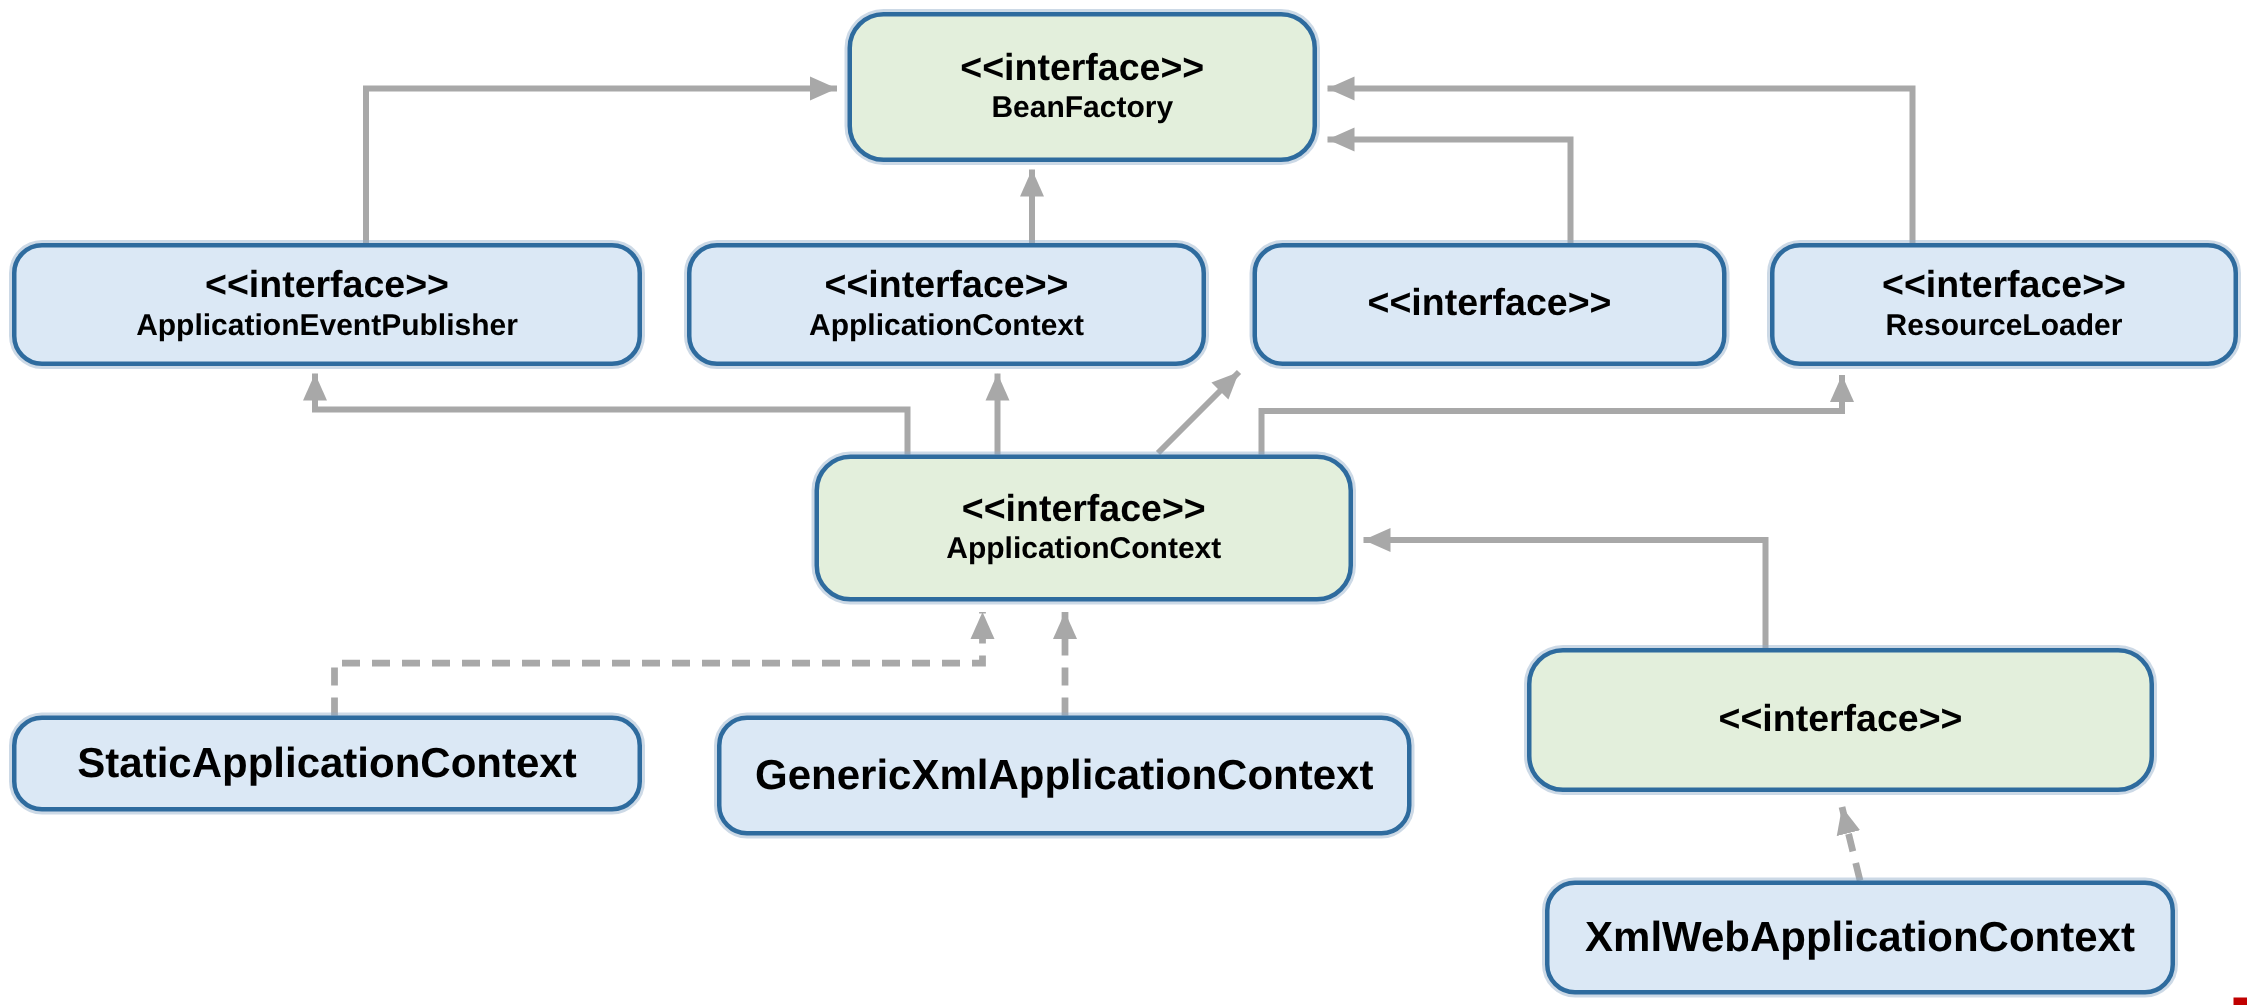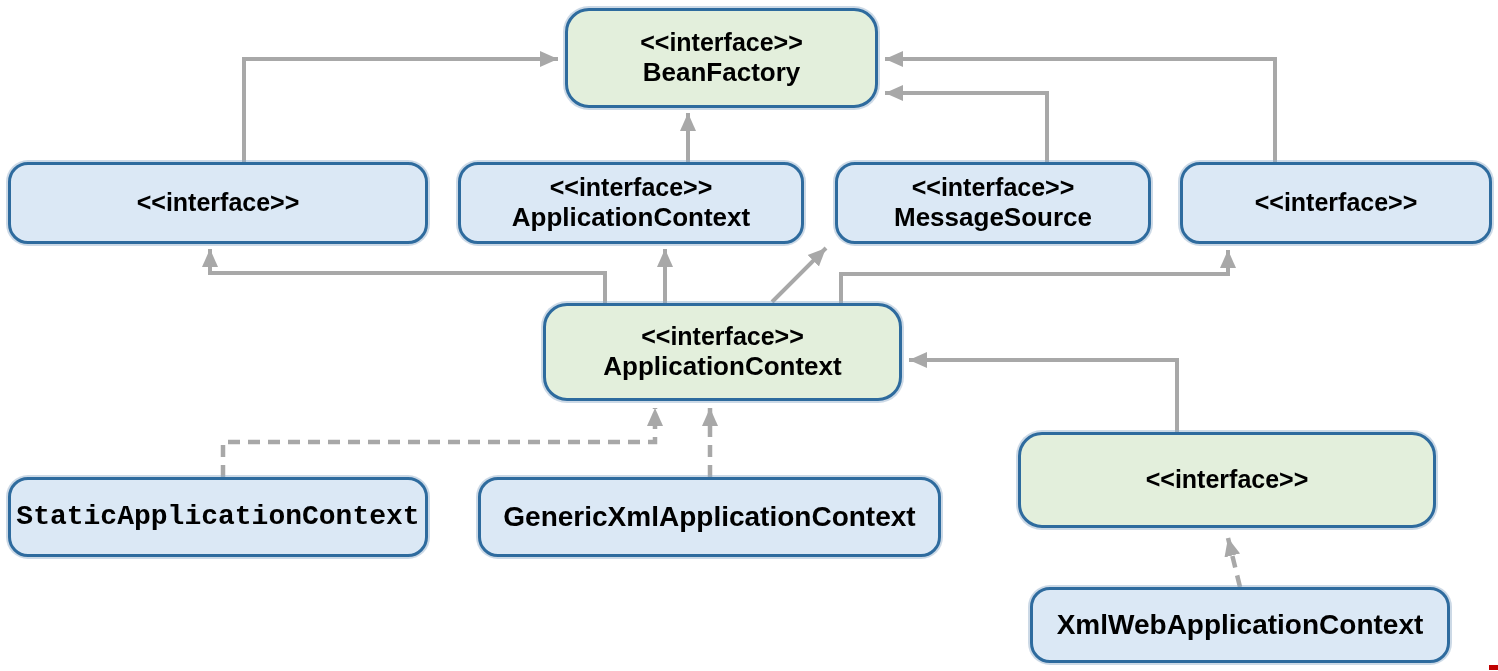--- a/index.html
+++ b/index.html
@@ -20,21 +20,21 @@
     align-items:center;justify-content:center;
     text-align:center;
     color:#000;
     font-weight:bold;
     line-height:1.18;
     box-shadow:0 0 0 2px rgba(141,170,199,0.45);
   }
   .green{background:#e3efdc;}
   .blue{background:#dbe8f5;}
   .stereotype{font-size:25px;}
-  .cname{font-size:26px;}
+  .cname{font-size:20px;}
   .single .cname{font-size:28px;}
   .artifact{
     position:absolute;left:1489px;top:665px;width:9px;height:5px;
     background:#c00000;
   }
 </style>
 </head>
 <body>
 
 <div id="canvas">
@@ -63,46 +63,47 @@
     <path d="M 1240 587 L 1228 538" fill="none" stroke="#a8a8a8" stroke-width="4.5" stroke-dasharray="12 8" marker-end="url(#arrow)"></path>
   </svg>
 
   <div class="node green" style="left:565px;top:8px;width:313px;height:100px;border-radius:24px;">
     <span class="stereotype">&lt;&lt;interface&gt;&gt;</span>
     <span class="cname">BeanFactory</span>
   </div>
 
   <div class="node blue" style="left:8px;top:162px;width:420px;height:82px;">
     <span class="stereotype">&lt;&lt;interface&gt;&gt;</span>
+    <span class="cname">ApplicationEventPublisher</span>
   </div>
 
   <div class="node blue" style="left:458px;top:162px;width:346px;height:82px;">
     <span class="stereotype">&lt;&lt;interface&gt;&gt;</span>
     <span class="cname">ApplicationContext</span>
   </div>
 
   <div class="node blue" style="left:835px;top:162px;width:316px;height:82px;">
     <span class="stereotype">&lt;&lt;interface&gt;&gt;</span>
-    <span class="cname">MessageSource</span>
   </div>
 
   <div class="node blue" style="left:1180px;top:162px;width:312px;height:82px;">
     <span class="stereotype">&lt;&lt;interface&gt;&gt;</span>
+    <span class="cname">ResourceLoader</span>
   </div>
 
   <div class="node green" style="left:543px;top:303px;width:359px;height:98px;border-radius:24px;">
     <span class="stereotype">&lt;&lt;interface&gt;&gt;</span>
     <span class="cname">ApplicationContext</span>
   </div>
 
   <div class="node green" style="left:1018px;top:432px;width:418px;height:96px;border-radius:24px;">
     <span class="stereotype">&lt;&lt;interface&gt;&gt;</span>
   </div>
 
-  <div class="node blue single" style="left:8px;top:477px;width:420px;height:80px;font-family:Liberation Mono, monospace;">
+  <div class="node blue single" style="left:8px;top:477px;width:420px;height:64px;">
     <span class="cname">StaticApplicationContext</span>
   </div>
 
   <div class="node blue single" style="left:1030px;top:587px;width:420px;height:76px;">
     <span class="cname">XmlWebApplicationContext</span>
   </div>
 
   <div class="node blue single" style="left:478px;top:477px;width:463px;height:80px;">
     <span class="cname">GenericXmlApplicationContext</span>
   </div>

